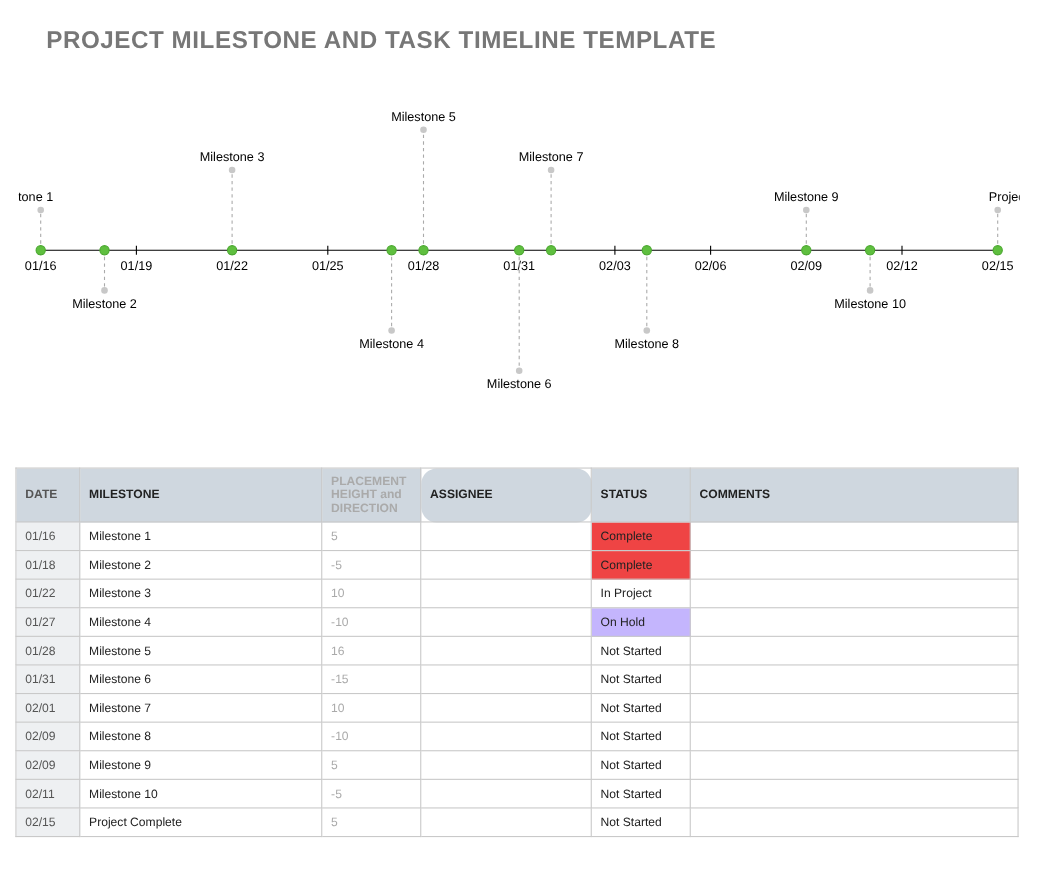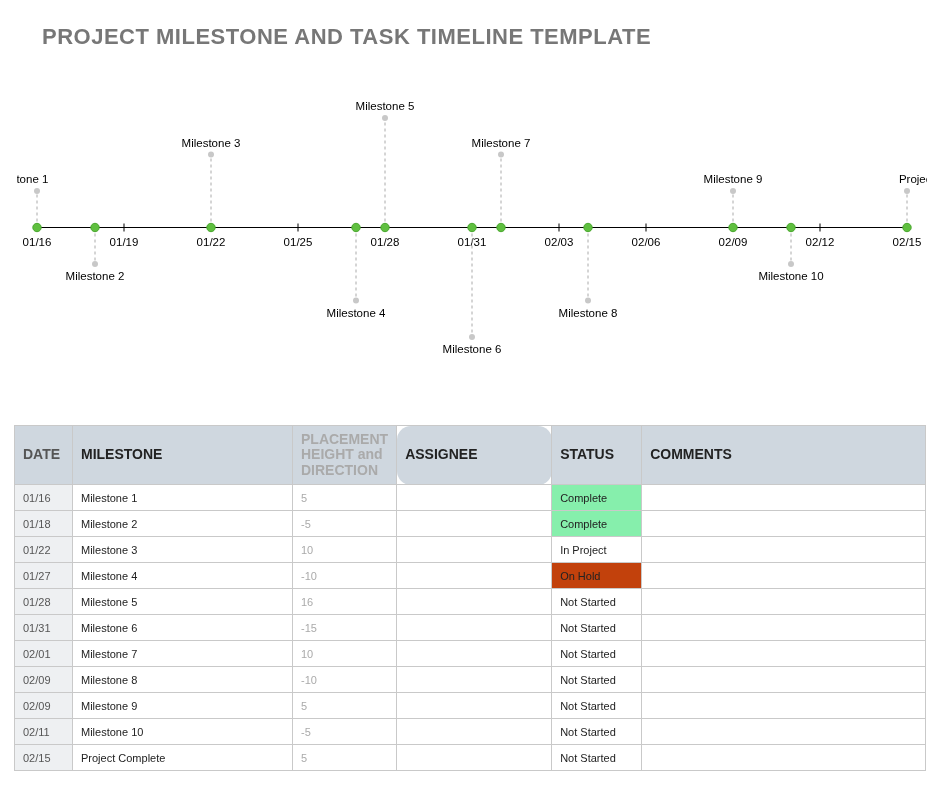--- a/index.html
+++ b/index.html
@@ -39,31 +39,31 @@
   table.grid th, table.grid td {
     border:1px solid #c9c9c9;
     padding:6px 8px;
     height:26px;
     text-align:left;
     vertical-align:middle;
   }
   table.grid th {
     background:#cfd7df;
     font-weight:700;
-    font-size:14px;
+    font-size:11px;
     line-height:1.1;
   }
   .col-date { width:58px; background:#eef0f2; text-align:right; color:#555;}
   .col-ms   { width:220px; }
   .col-ph   { width:90px; color:#aaa; text-align:center;}
   .col-as   { width:155px;border-radius:14px; }
   .col-st   { width:90px; text-align:center;}
   .col-cm   { }
-  .st-complete { background:#86efac; }
-  .st-hold     { background:#c2410c; }
+  .st-complete { background:#ef4444; }
+  .st-hold     { background:#c4b5fd; }
 </style>
 </head>
 <body>
 
 <h1 class="title">PROJECT MILESTONE AND TASK TIMELINE TEMPLATE</h1>
 
 <div class="chart-wrap">
   <svg id="chart-svg" width="910" height="335">
       <line x1="20" y1="167.5" x2="890" y2="167.5" class="axis-line"></line>
       <line x1="20" y1="163.5" x2="20" y2="171.5" class="tick-line" stroke="#000"></line>

